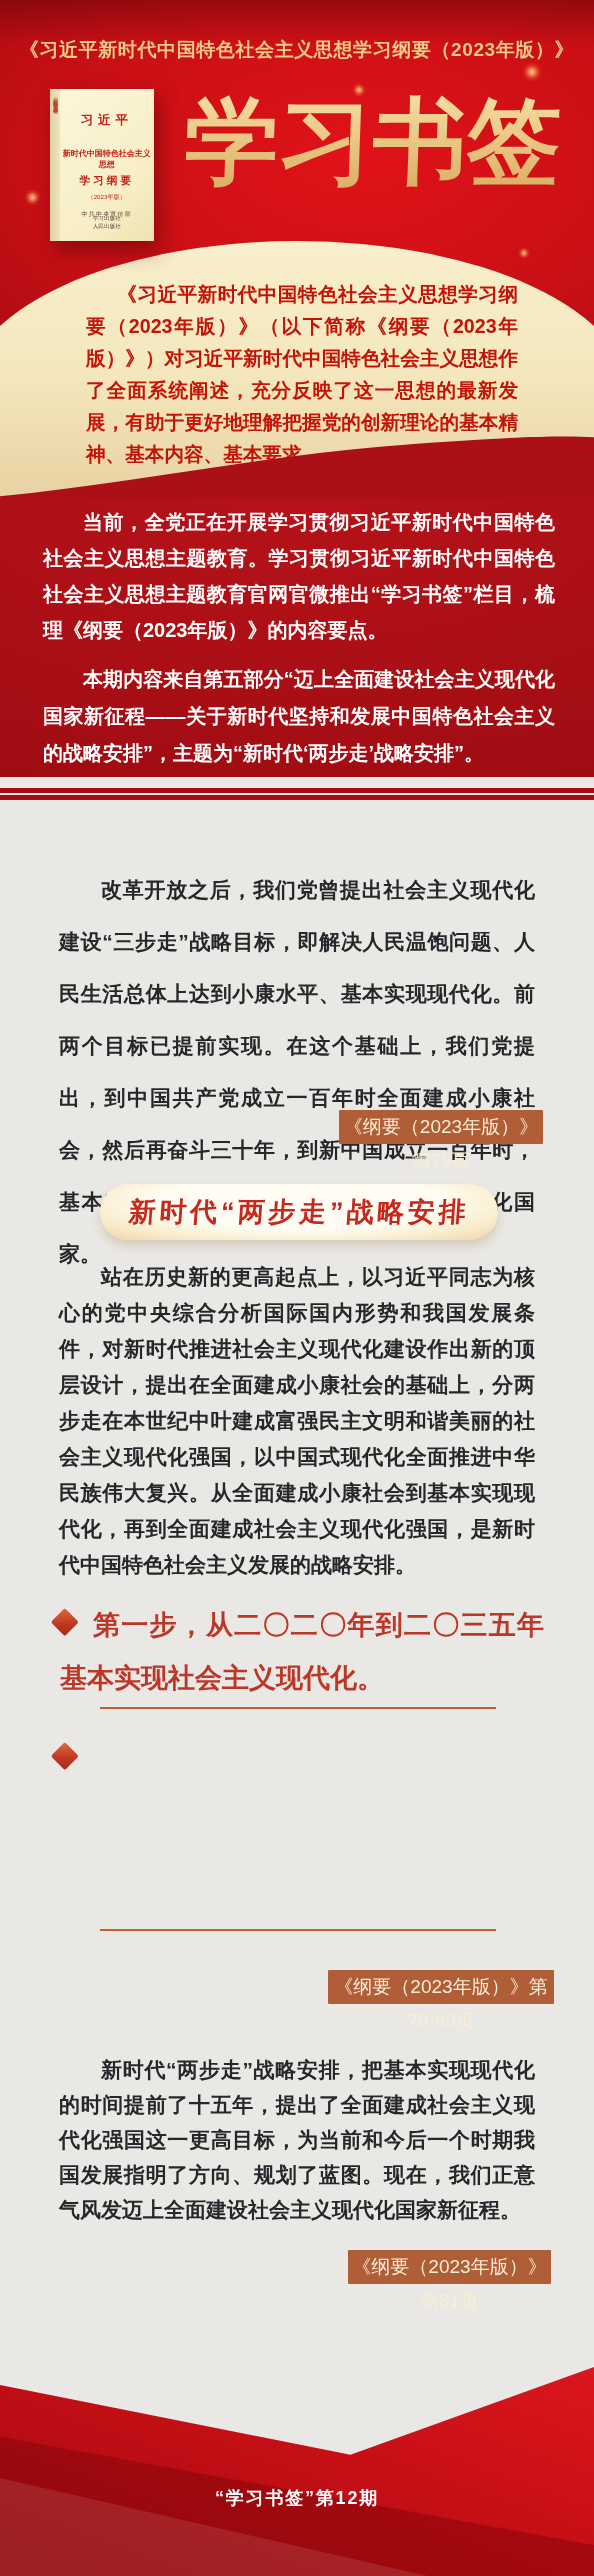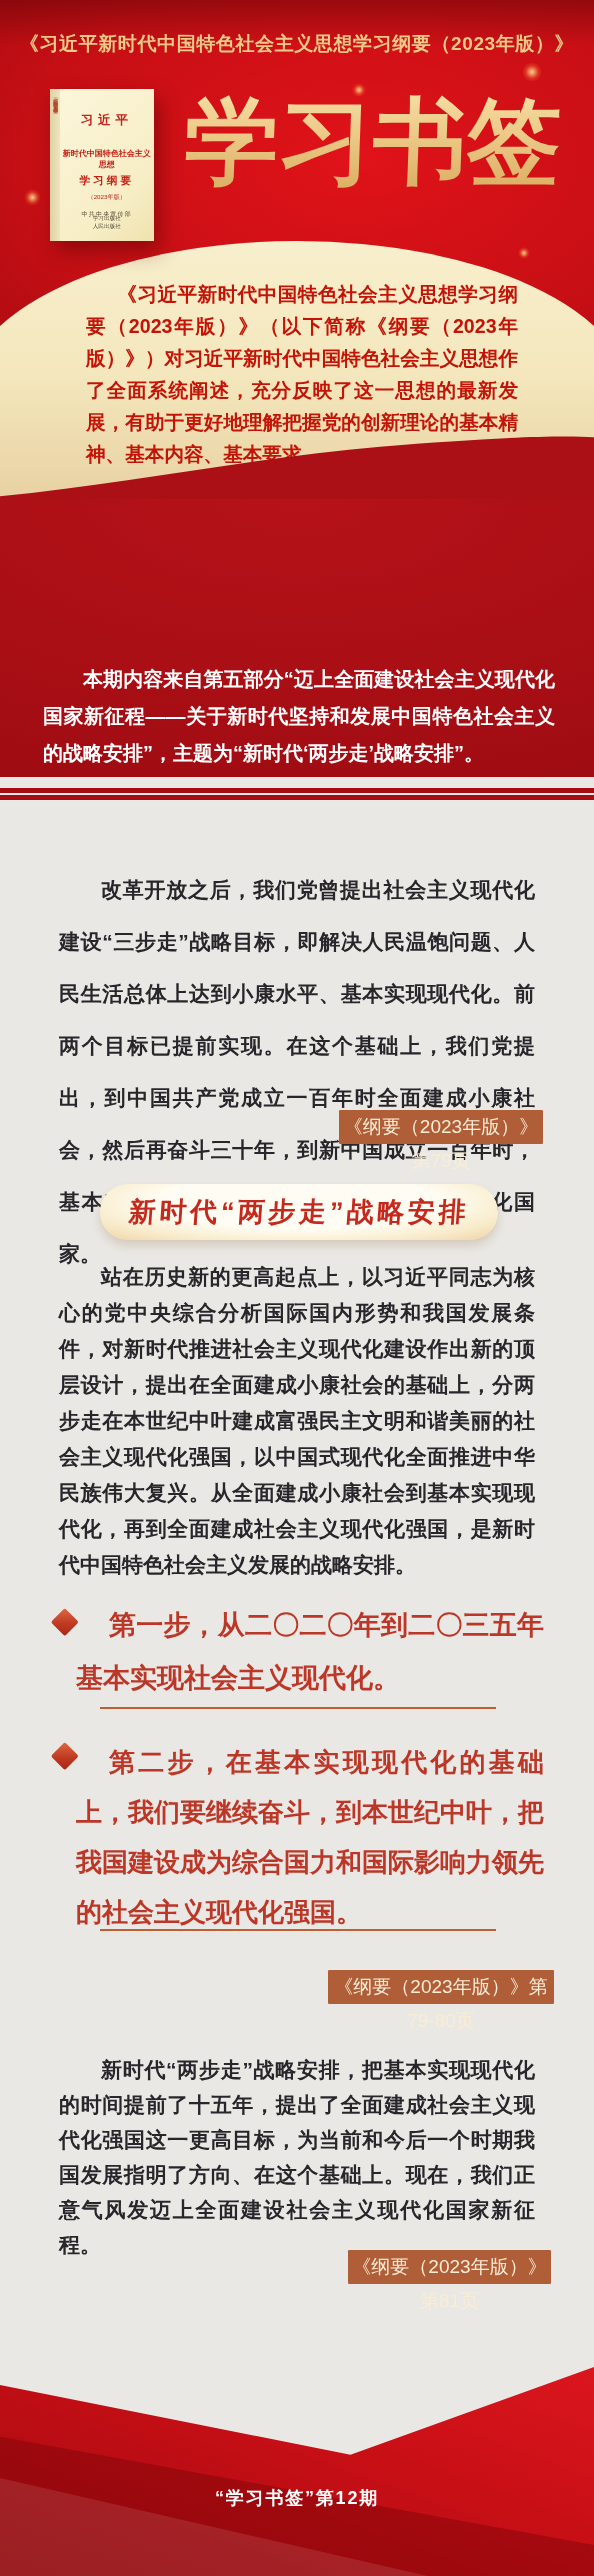--- a/index.html
+++ b/index.html
@@ -11,21 +11,21 @@
   
   .hero-red{
     position:absolute;left:0;top:0;width:594px;height:452px;
     background:
       linear-gradient(180deg, rgba(70,0,2,.38) 0%, rgba(70,0,2,0) 10%),
       radial-gradient(120% 95% at 60% 35%, #e01319 0%, #c60f15 45%, #a30a0f 78%, #87060b 100%);
   }
   .sparkle{position:absolute;border-radius:50%;
     background:radial-gradient(circle, rgba(255,215,140,.95) 0%, rgba(255,130,60,.3) 45%, rgba(255,130,60,0) 70%);}
   .hero-title{
-    position:absolute;left:0;top:31px;width:594px;text-align:center;
+    position:absolute;left:0;top:37px;width:594px;text-align:center;
     font-size:19px;font-weight:700;color:#ecc987;letter-spacing:0.6px;white-space:nowrap;
   }
   
   .book{position:absolute;left:50px;top:89px;width:104px;height:152px;
     box-shadow:6px 9.5px 20px rgba(70,0,0,.45);display:flex;}
   .book-spine{width:9.5px;background:linear-gradient(90deg,#ded2a4,#efe5bc);
     display:flex;align-items:flex-start;justify-content:center;overflow:hidden;}
   .book-spine span{writing-mode:vertical-rl;font-size:4.8px;color:#b3432e;letter-spacing:0.6px;margin-top:4.8px;}
   .book-cover{flex:1;background:linear-gradient(135deg,#fcf6da 0%,#f7eec6 70%,#efe2ae 100%);
     text-align:center;position:relative;}
@@ -75,21 +75,21 @@
   .badge1{top:1110px;left:339px;width:204px;height:34px;line-height:34px;}
   .badge2{top:1970px;left:328px;width:226px;height:34px;line-height:34px;}
   .badge3{top:2250px;left:348px;width:203px;height:34px;line-height:34px;}
   .pill{position:absolute;top:1184px;left:100px;width:398px;height:56px;border-radius:28px;
     background:radial-gradient(ellipse at 50% 32%, #fffdf3 50%, #f8ebca 78%, #eed3a4 100%);
     box-shadow:0 6px 9.5px rgba(140,90,40,.20);
     text-align:center;}
   .pill-text{font-size:27px;line-height:56px;font-weight:800;color:#c5281c;
     letter-spacing:3.6px;transform:skewX(-4deg);display:inline-block;}
   .bullet{position:absolute;left:0;width:594px;box-sizing:border-box;
-    padding:0 50px 0 76px;color:#bc3727;font-weight:800;text-align:justify;}
+    padding:0 50px 0 60px;color:#bc3727;font-weight:800;text-align:justify;}
   .bullet1{top:1599px;font-size:27px;line-height:53px;text-indent:33px;}
   .bullet2{top:1737px;font-size:26px;line-height:50px;text-indent:33px;}
   .diamond{position:absolute;width:19.6px;height:19.6px;border-radius:2.4px;
     background:linear-gradient(135deg,#dd6a43 0%,#c03a22 55%,#a92715 100%);
     transform:rotate(45deg);}
   .diamond-1{left:55px;top:1612px;}
   .diamond-2{left:55px;top:1746px;}
   .divider{position:absolute;left:100px;width:396px;height:2.4px;background:#bf6034;}
   .divider1{top:1707px;}
   .divider2{top:1929px;}
@@ -148,20 +148,21 @@
     <span>书</span>
     <span>签</span>
   </div>
 
   <div class="dome-text">《习近平新时代中国特色社会主义思想学习纲要（2023年版）》（以下简称《纲要（2023年版）》）对习近平新时代中国特色社会主义思想作了全面系统阐述，充分反映了这一思想的最新发展，有助于更好地理解把握党的创新理论的基本精神、基本内容、基本要求。</div>
 
   <svg class="wave-svg" viewBox="0 0 1000 132" preserveAspectRatio="none">
     <path d="M0,124 C210,104 430,58 640,40 C810,26 930,20 1000,24 L1000,132 L0,132 Z" fill="#ab1016"></path>
   </svg>
   <div class="red-band"></div>
+  <div class="red-p red-p1">当前，全党正在开展学习贯彻习近平新时代中国特色社会主义思想主题教育。学习贯彻习近平新时代中国特色社会主义思想主题教育官网官微推出“学习书签”栏目，梳理《纲要（2023年版）》的内容要点。</div>
   <div class="red-p red-p2">本期内容来自第五部分“迈上全面建设社会主义现代化国家新征程——关于新时代坚持和发展中国特色社会主义的战略安排”，主题为“新时代‘两步走’战略安排”。</div>
 
   <div class="stripe stripe1"></div>
   <div class="stripe stripe2"></div>
 
   <div class="paper-p paper-p1">改革开放之后，我们党曾提出社会主义现代化建设“三步走”战略目标，即解决人民温饱问题、人民生活总体上达到小康水平、基本实现现代化。前两个目标已提前实现。在这个基础上，我们党提出，到中国共产党成立一百年时全面建成小康社会，然后再奋斗三十年，到新中国成立一百年时，基本实现现代化，把我国建成社会主义现代化国家。</div>
 
   <div class="badge badge1">《纲要（2023年版）》第79页</div>
 
   <div class="pill">
@@ -169,27 +170,26 @@
   </div>
 
   <div class="paper-p paper-p2">站在历史新的更高起点上，以习近平同志为核心的党中央综合分析国际国内形势和我国发展条件，对新时代推进社会主义现代化建设作出新的顶层设计，提出在全面建成小康社会的基础上，分两步走在本世纪中叶建成富强民主文明和谐美丽的社会主义现代化强国，以中国式现代化全面推进中华民族伟大复兴。从全面建成小康社会到基本实现现代化，再到全面建成社会主义现代化强国，是新时代中国特色社会主义发展的战略安排。</div>
 
   <span class="diamond diamond-1"></span>
   <div class="bullet bullet1">第一步，从二〇二〇年到二〇三五年基本实现社会主义现代化。</div>
 
   <div class="divider divider1"></div>
 
   <span class="diamond diamond-2"></span>
-  <div class="bullet bullet2">第二步，在基本实现现代化的基础上，我们要继续奋斗，到本世纪中叶，把我国建设成为综合国力和国际影响力领先的社会主义现代化强国。</div>
 
   <div class="divider divider2"></div>
 
   <div class="badge badge2">《纲要（2023年版）》第79-80页</div>
 
-  <div class="paper-p paper-p3">新时代“两步走”战略安排，把基本实现现代化的时间提前了十五年，提出了全面建成社会主义现代化强国这一更高目标，为当前和今后一个时期我国发展指明了方向、在这个基础上。现在，我们正意气风发迈上全面建设社会主义现代化国家新征程。</div>
+  <div class="paper-p paper-p3">新时代“两步走”战略安排，把基本实现现代化的时间提前了十五年，提出了全面建成社会主义现代化强国这一更高目标，为当前和今后一个时期我国发展指明了方向、规划了蓝图。现在，我们正意气风发迈上全面建设社会主义现代化国家新征程。</div>
 
   <div class="badge badge3">《纲要（2023年版）》第81页</div>
 
   <div class="footer">
     <div class="footer-red"></div>
     <div class="footer-shade"></div>
     <div class="footer-sheen"></div>
     <div class="footer-text">“学习书签”第12期</div>
   </div>
 

